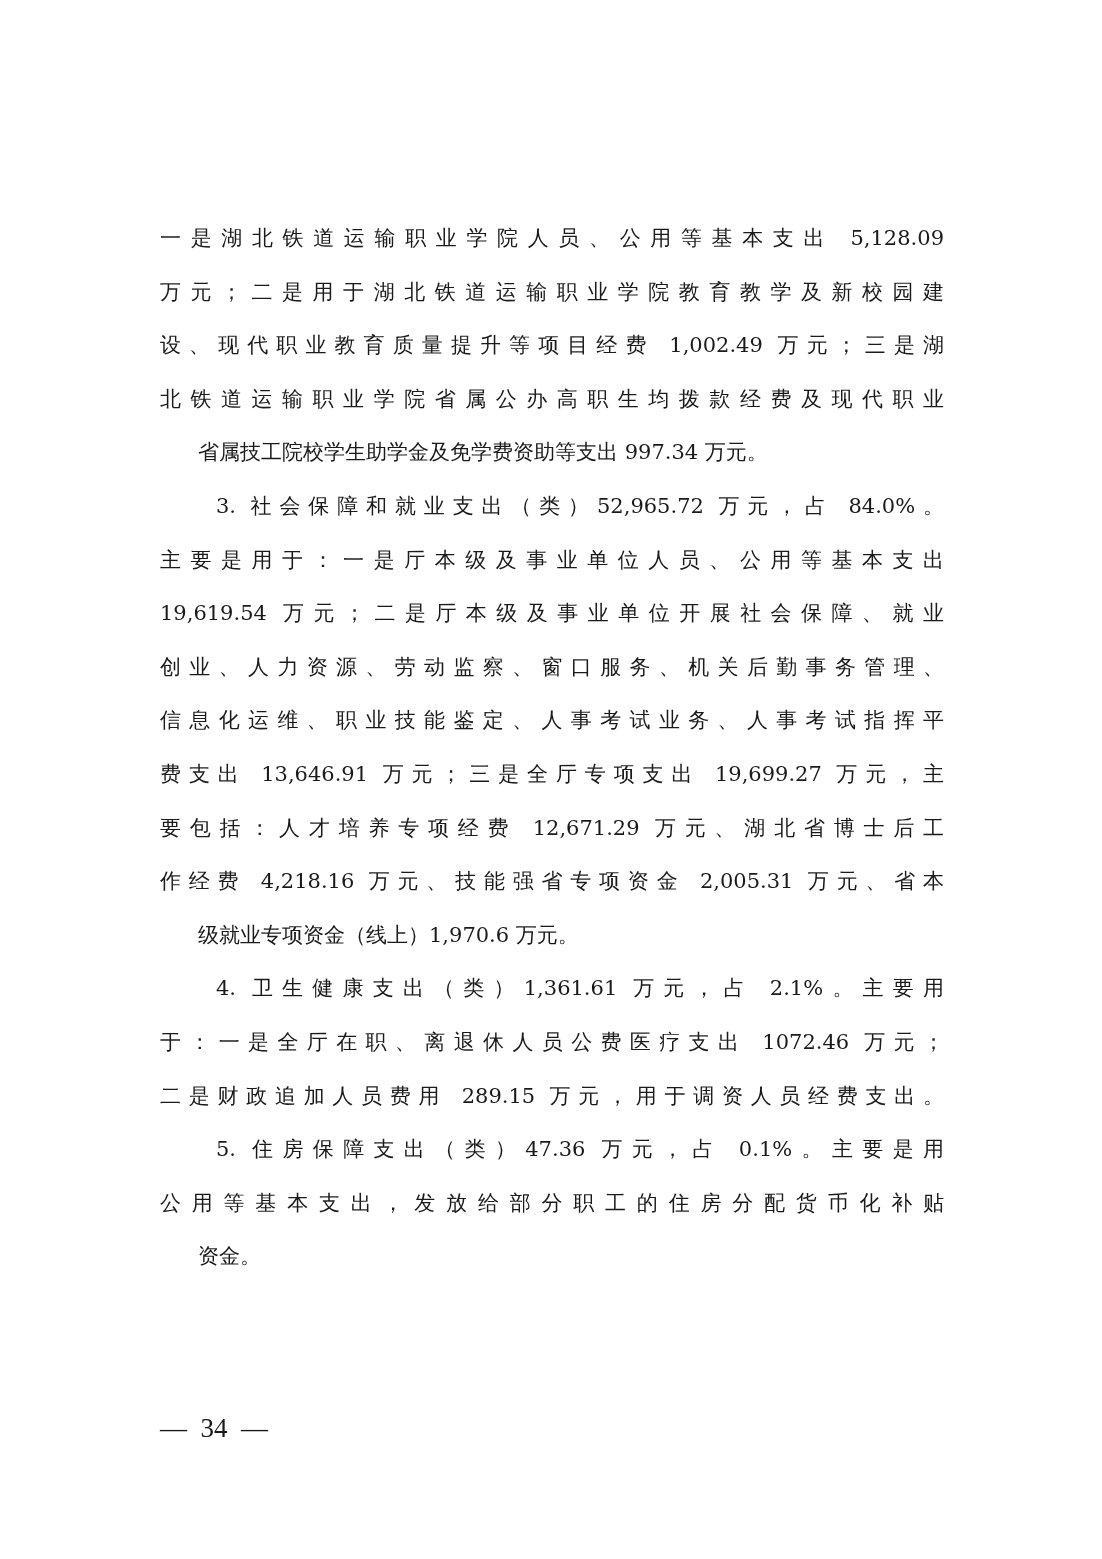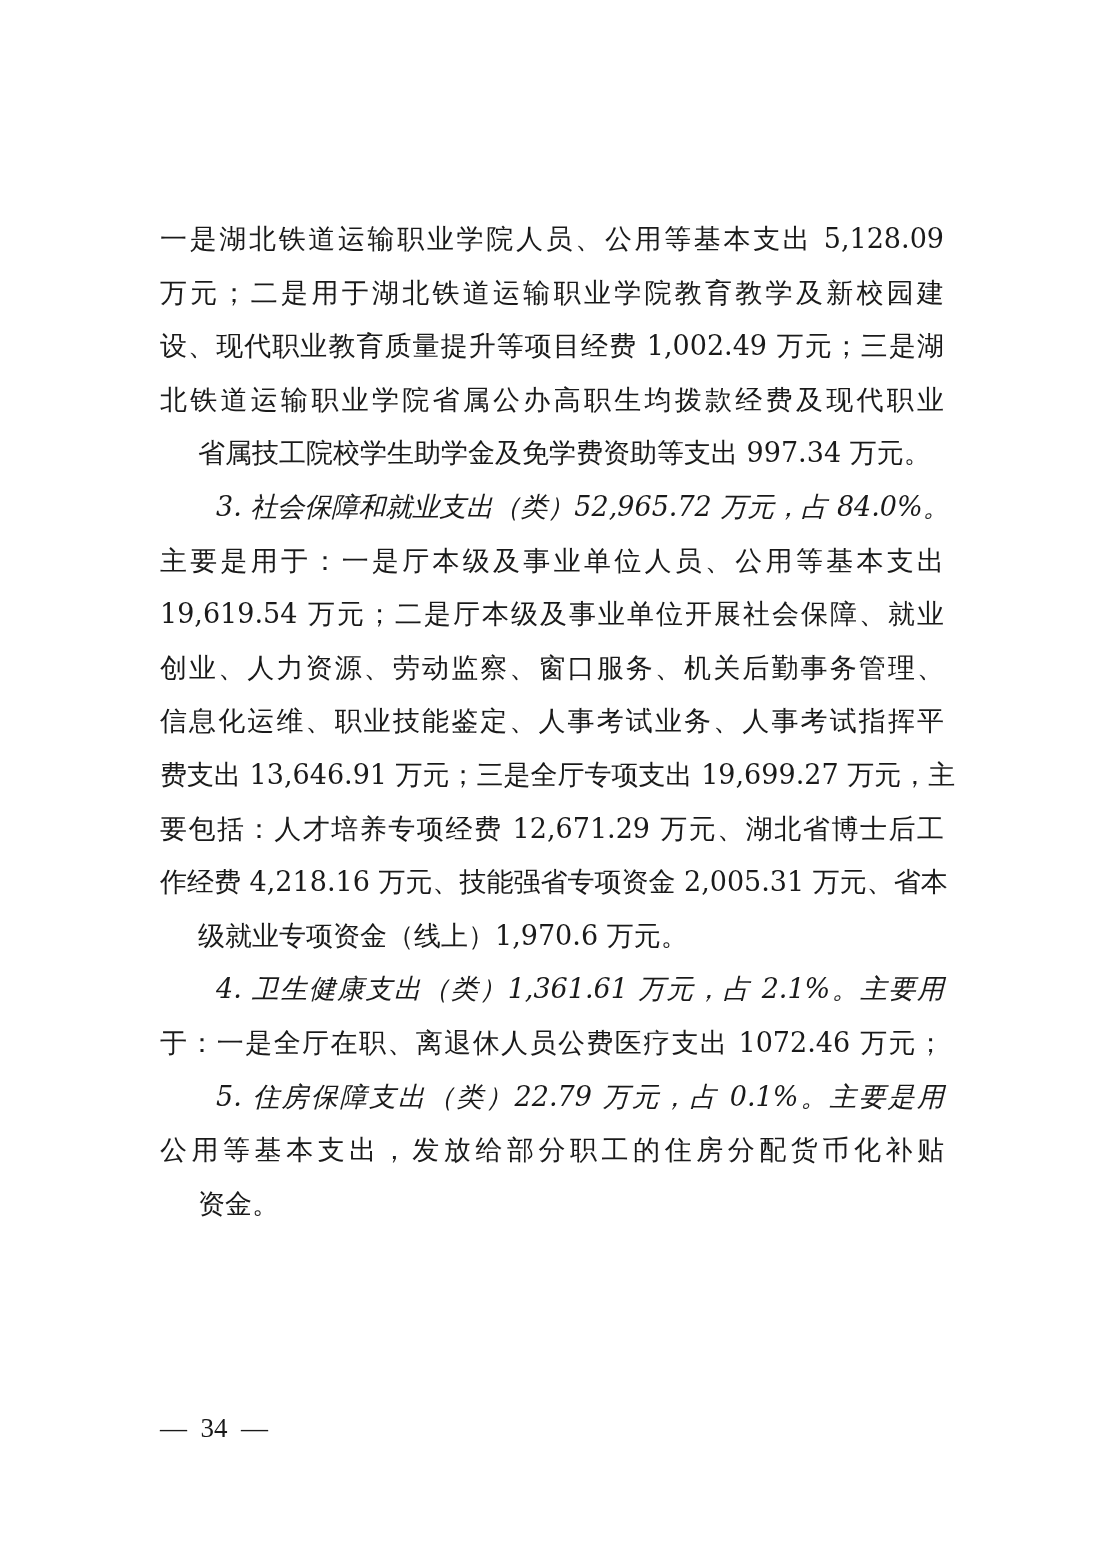--- a/index.html
+++ b/index.html
@@ -25,33 +25,32 @@
     }
     .body-text {
       position: absolute;
       left: 160px;
       top: 212px;
       width: 784px;
     }
     .line {
       height: 53.6px;
       line-height: 53.6px;
-      font-size: 27px;
+      font-size: 21px;
       white-space: nowrap;
       text-align: justify;
       text-align-last: justify;
       letter-spacing: 0px;
     }
     .line.last {
       text-align-last: left;
       margin-left: 38px;
     }
     .line.indent {
       padding-left: 56px;
-      font-style: italic;
     }
     .page-number {
       position: absolute;
       left: 160px;
       top: 1408px;
       font-size: 27px;
       line-height: 40px;
       font-family: Liberation Serif, serif;
       white-space: pre;
     }
@@ -72,20 +71,21 @@
     <div class="line">19,619.54 万元；二是厅本级及事业单位开展社会保障、就业</div>
     <div class="line">创业、人力资源、劳动监察、窗口服务、机关后勤事务管理、</div>
     <div class="line">信息化运维、职业技能鉴定、人事考试业务、人事考试指挥平</div>
     <div class="line">费支出 13,646.91 万元；三是全厅专项支出 19,699.27 万元，主</div>
     <div class="line">要包括：人才培养专项经费 12,671.29 万元、湖北省博士后工</div>
     <div class="line">作经费 4,218.16 万元、技能强省专项资金 2,005.31 万元、省本</div>
     <div class="line last">级就业专项资金（线上）1,970.6 万元。</div>
 
     <div class="line indent">4. 卫生健康支出（类）1,361.61 万元，占 2.1%。主要用</div>
     <div class="line">于：一是全厅在职、离退休人员公费医疗支出 1072.46 万元；</div>
+    <div class="line">二是财政追加人员费用 289.15 万元，用于调资人员经费支出。</div>
 
-    <div class="line indent">5. 住房保障支出（类）22.79 万元，占 0.1%。主要是用</div>
+    <div class="line indent">5. 住房保障支出（类）47.36 万元，占 0.1%。主要是用</div>
     <div class="line">公用等基本支出，发放给部分职工的住房分配货币化补贴</div>
     <div class="line last">资金。</div>
   </div>
 
   <div class="page-number">—  34  —</div>
 </div>
 
 </body></html>

